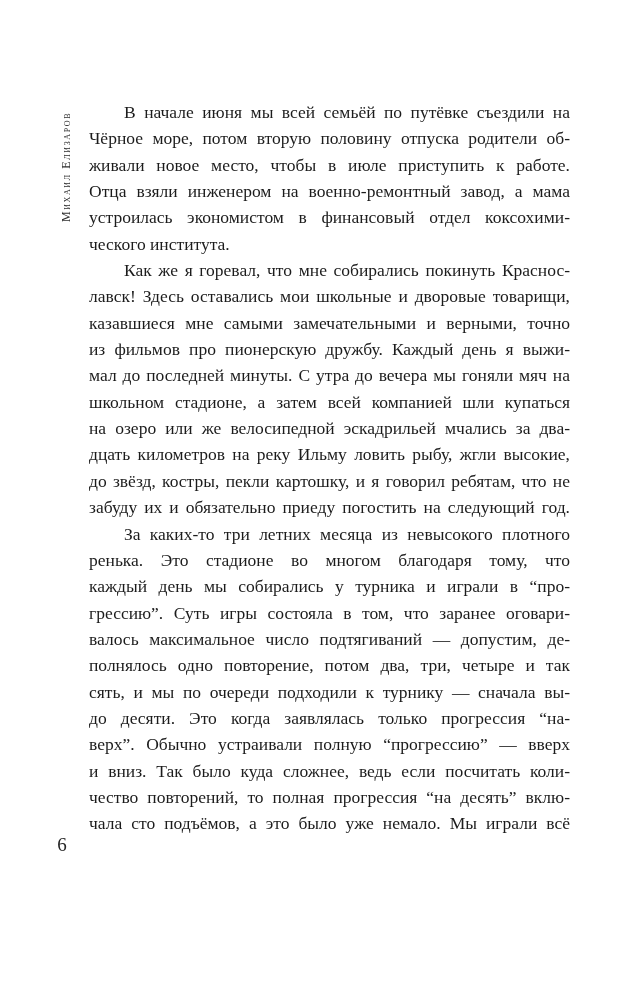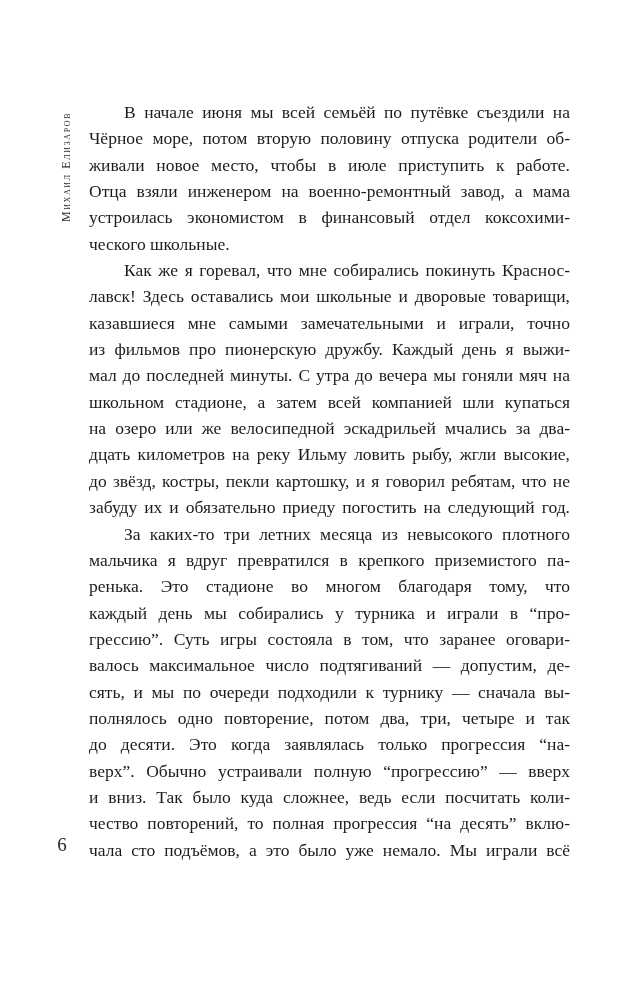--- a/index.html
+++ b/index.html
@@ -65,38 +65,37 @@
   <div class="author-vertical">Михаил Елизаров</div>
 
   <div class="page-number">6</div>
 
   <div class="text-block" id="text-block">
       <div class="line indent">В начале июня мы всей семьёй по путёвке съездили на</div>
       <div class="line">Чёрное море, потом вторую половину отпуска родители об-</div>
       <div class="line">живали новое место, чтобы в июле приступить к работе.</div>
       <div class="line">Отца взяли инженером на военно-ремонтный завод, а мама</div>
       <div class="line">устроилась экономистом в финансовый отдел коксохими-</div>
-      <div class="line no-stretch">ческого школьные.</div>
+      <div class="line no-stretch">ческого института.</div>
       <div class="line indent">Как же я горевал, что мне собирались покинуть Краснос-</div>
       <div class="line">лавск! Здесь оставались мои школьные и дворовые товарищи,</div>
-      <div class="line">казавшиеся мне самыми замечательными и играли, точно</div>
+      <div class="line">казавшиеся мне самыми замечательными и верными, точно</div>
       <div class="line">из фильмов про пионерскую дружбу. Каждый день я выжи-</div>
       <div class="line">мал до последней минуты. С утра до вечера мы гоняли мяч на</div>
       <div class="line">школьном стадионе, а затем всей компанией шли купаться</div>
       <div class="line">на озеро или же велосипедной эскадрильей мчались за два-</div>
       <div class="line">дцать километров на реку Ильму ловить рыбу, жгли высокие,</div>
       <div class="line">до звёзд, костры, пекли картошку, и я говорил ребятам, что не</div>
       <div class="line">забуду их и обязательно приеду погостить на следующий год.</div>
       <div class="line indent">За каких-то три летних месяца из невысокого плотного</div>
-      <div class="line">мальчика я вдруг превратился в крепкого приземистого па-</div>
       <div class="line">ренька. Это стадионе во многом благодаря тому, что</div>
       <div class="line">каждый день мы собирались у турника и играли в “про-</div>
       <div class="line">грессию”. Суть игры состояла в том, что заранее оговари-</div>
       <div class="line">валось максимальное число подтягиваний — допустим, де-</div>
+      <div class="line">полнялось одно повторение, потом два, три, четыре и так</div>
       <div class="line">сять, и мы по очереди подходили к турнику — сначала вы-</div>
-      <div class="line">полнялось одно повторение, потом два, три, четыре и так</div>
       <div class="line">до десяти. Это когда заявлялась только прогрессия “на-</div>
       <div class="line">верх”. Обычно устраивали полную “прогрессию” — вверх</div>
       <div class="line">и вниз. Так было куда сложнее, ведь если посчитать коли-</div>
       <div class="line">чество повторений, то полная прогрессия “на десять” вклю-</div>
       <div class="line">чала сто подъёмов, а это было уже немало. Мы играли всё</div>
     </div>
 </div>
 
 </body></html>

